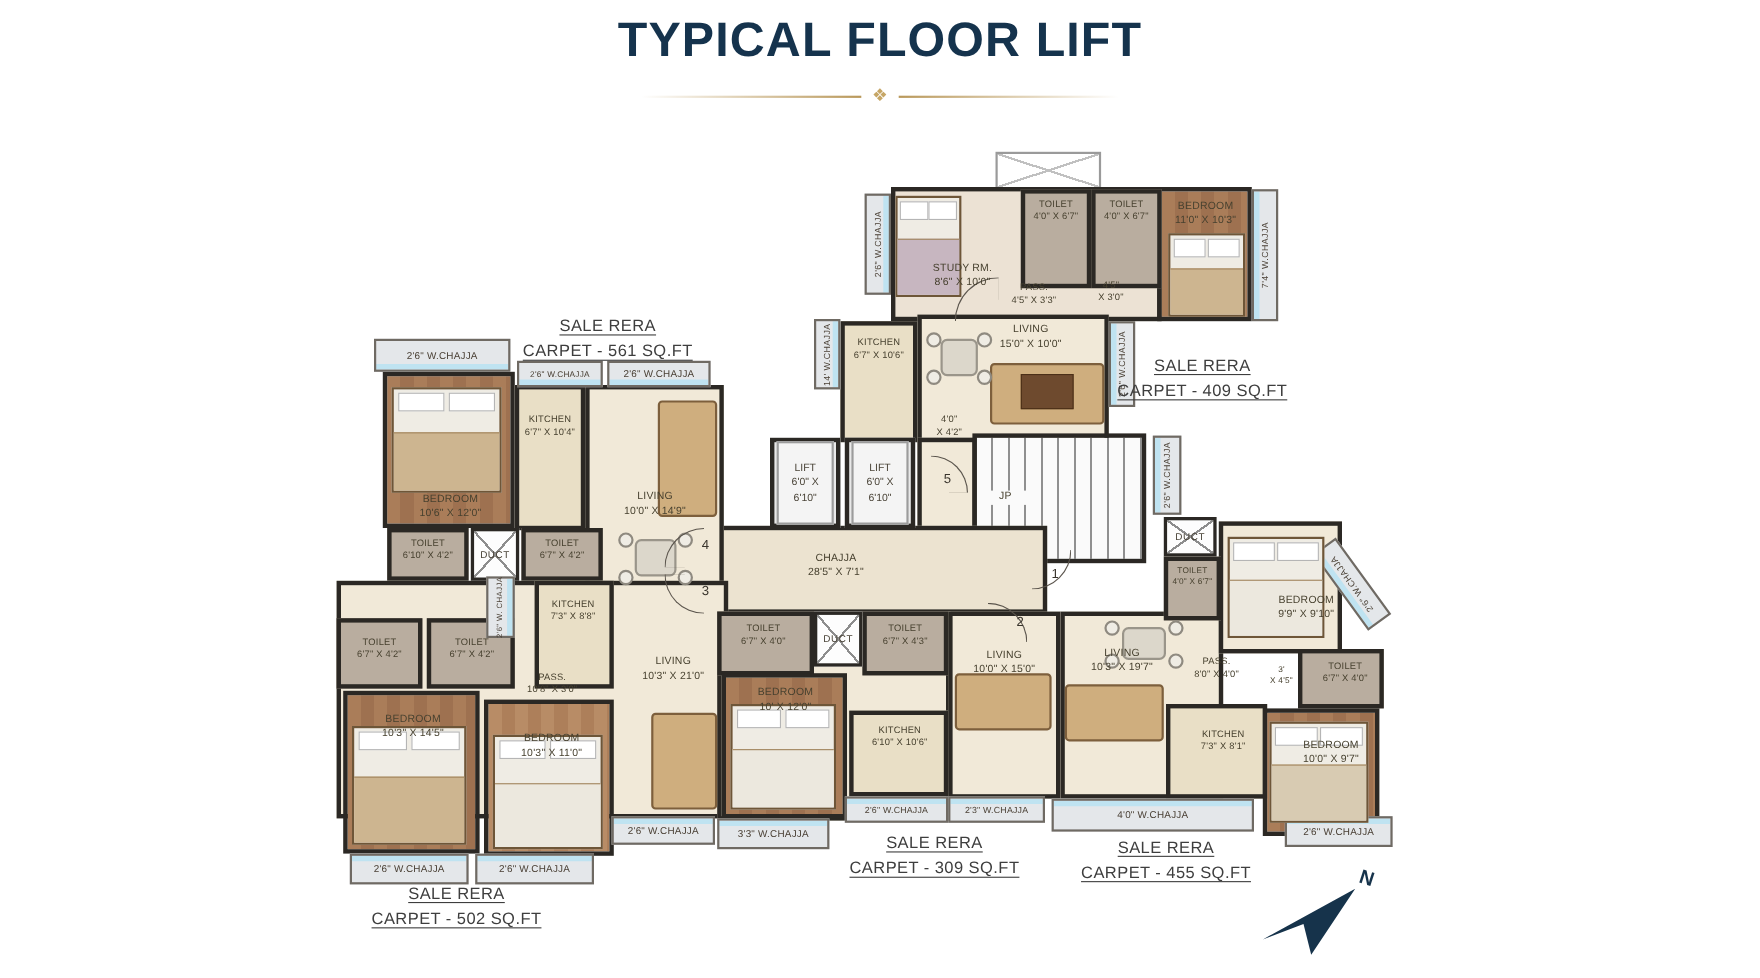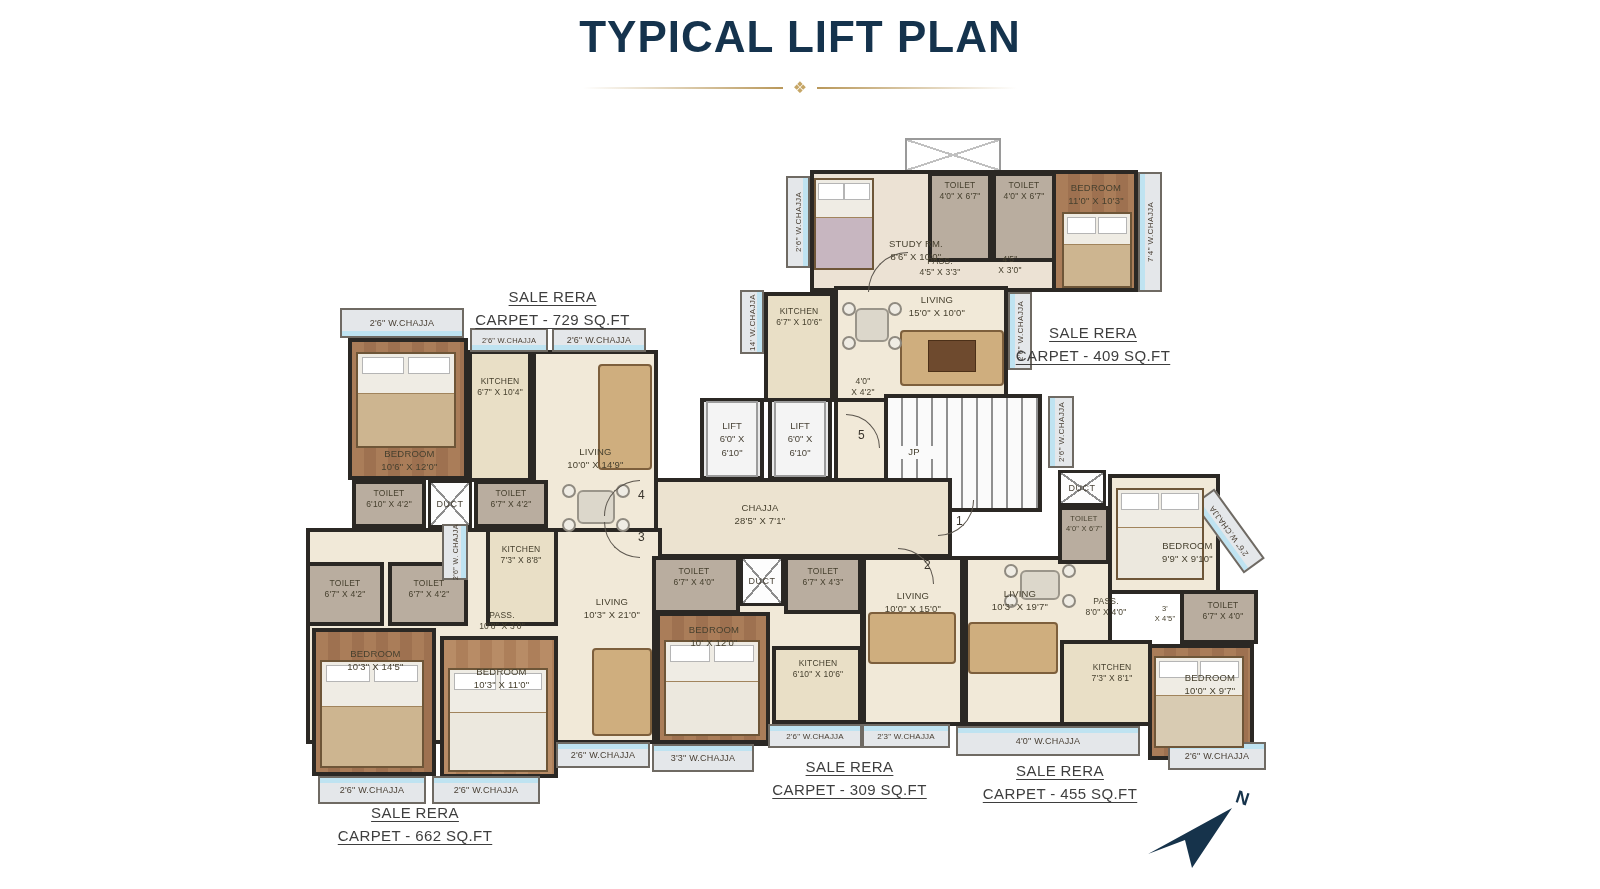--- a/index.html
+++ b/index.html
@@ -76,21 +76,21 @@
   .dining{position:absolute;z-index:3;}
   .dining .tb{position:absolute;inset:20% 24%;background:#dcd7cb;border:2px solid #9a958a;border-radius:6px;}
   .dining .ch{position:absolute;width:14px;height:14px;border-radius:50%;background:#efece4;border:2px solid #8f8a80;box-sizing:border-box;}
   .compass{position:absolute;z-index:7;}
   .compass-n{position:absolute;font-size:18px;font-weight:bold;color:#16334b;
              transform:rotate(18deg);z-index:7;}
 </style>
 </head>
 <body>
 
-<div class="title">TYPICAL LIFT PLAN</div>
+<div class="title">TYPICAL FLOOR LIFT</div>
 <div class="divider">
   <div class="line l1"></div>
   <div class="orn">❖</div>
   <div class="line l2"></div>
 </div>
 
 <div class="crossbox" style="left:905px;top:138px;width:96px;height:34px"></div>
 <div class="blk study" style="left:810px;top:170px;width:246px;height:122px"></div>
 <div class="blk wood" style="left:1052px;top:170px;width:86px;height:122px"></div>
 <div class="blk toilet" style="left:928px;top:172px;width:64px;height:90px;z-index:2"></div>
@@ -102,21 +102,21 @@
 <div class="blk kitchenf" style="left:764px;top:292px;width:70px;height:110px"></div>
 <div class="blk cream" style="left:834px;top:286px;width:174px;height:116px"></div>
 <div class="blk cream" style="left:834px;top:398px;width:54px;height:86px"></div>
 <div class="chajja win-r" style="left:740px;top:290px;width:24px;height:64px"></div>
 <div class="vlbl" style="left:740px;top:290px;width:24px;height:64px">14' W.CHAJJA</div>
 <div class="chajja win-l" style="left:1008px;top:292px;width:24px;height:78px"></div>
 <div class="vlbl" style="left:1008px;top:292px;width:24px;height:78px">2'6" W.CHAJJA</div>
 <div class="chajja win-l" style="left:1048px;top:396px;width:26px;height:72px"></div>
 <div class="vlbl" style="left:1048px;top:396px;width:26px;height:72px">2'6" W.CHAJJA</div>
 
-<div class="rlbl" style="left:871px;top:238px;width:90px">
+<div class="rlbl" style="left:830px;top:238px;width:90px">
     <span>STUDY RM.</span>
     <span>8'6" X 10'0"</span>
   </div>
 <div class="rlbl sm" style="left:928px;top:180px;width:64px">
     <span>TOILET</span>
     <span>4'0" X 6'7"</span>
   </div>
 <div class="rlbl sm" style="left:992px;top:180px;width:64px">
     <span>TOILET</span>
     <span>4'0" X 6'7"</span>
@@ -223,21 +223,21 @@
 <div class="rlbl sm" style="left:354px;top:488px;width:70px">
     <span>TOILET</span>
     <span>6'10" X 4'2"</span>
   </div>
 <div class="rlbl sm" style="left:476px;top:488px;width:70px">
     <span>TOILET</span>
     <span>6'7" X 4'2"</span>
   </div>
 <div class="rera" style="left:470px;top:286px;width:165px">
     <span>SALE RERA</span>
-    <span>CARPET - 729 SQ.FT</span>
+    <span>CARPET - 561 SQ.FT</span>
   </div>
 
 <div class="blk cream" style="left:306px;top:528px;width:356px;height:216px"></div>
 <div class="chajja win-r" style="left:442px;top:524px;width:26px;height:56px"></div>
 <div class="vlbl" style="left:442px;top:524px;width:26px;height:56px;font-size:7px">2'6" W. CHAJJA</div>
 <div class="blk kitchenf" style="left:486px;top:528px;width:72px;height:98px"></div>
 <div class="blk toilet" style="left:306px;top:562px;width:78px;height:64px"></div>
 <div class="blk toilet" style="left:388px;top:562px;width:80px;height:64px"></div>
 <div class="blk wood" style="left:312px;top:628px;width:124px;height:148px"></div>
 <div class="blk wood2" style="left:440px;top:636px;width:118px;height:142px"></div>
@@ -271,21 +271,21 @@
 <div class="rlbl" style="left:454px;top:666px;width:95px">
     <span>BEDROOM</span>
     <span>10'3" X 11'0"</span>
   </div>
 <div class="rlbl" style="left:566px;top:596px;width:92px">
     <span>LIVING</span>
     <span>10'3" X 21'0"</span>
   </div>
 <div class="rera" style="left:330px;top:802px;width:170px">
     <span>SALE RERA</span>
-    <span>CARPET - 662 SQ.FT</span>
+    <span>CARPET - 502 SQ.FT</span>
   </div>
 
 <div class="blk cream" style="left:652px;top:556px;width:212px;height:190px"></div>
 <div class="blk toilet" style="left:652px;top:556px;width:88px;height:58px"></div>
 <div class="duct" style="left:740px;top:556px;width:44px;height:50px">
     <span>DUCT</span>
   </div>
 <div class="blk toilet" style="left:784px;top:556px;width:78px;height:58px"></div>
 <div class="blk wood" style="left:656px;top:612px;width:114px;height:132px"></div>
 <div class="blk kitchenf" style="left:772px;top:646px;width:90px;height:78px"></div>

